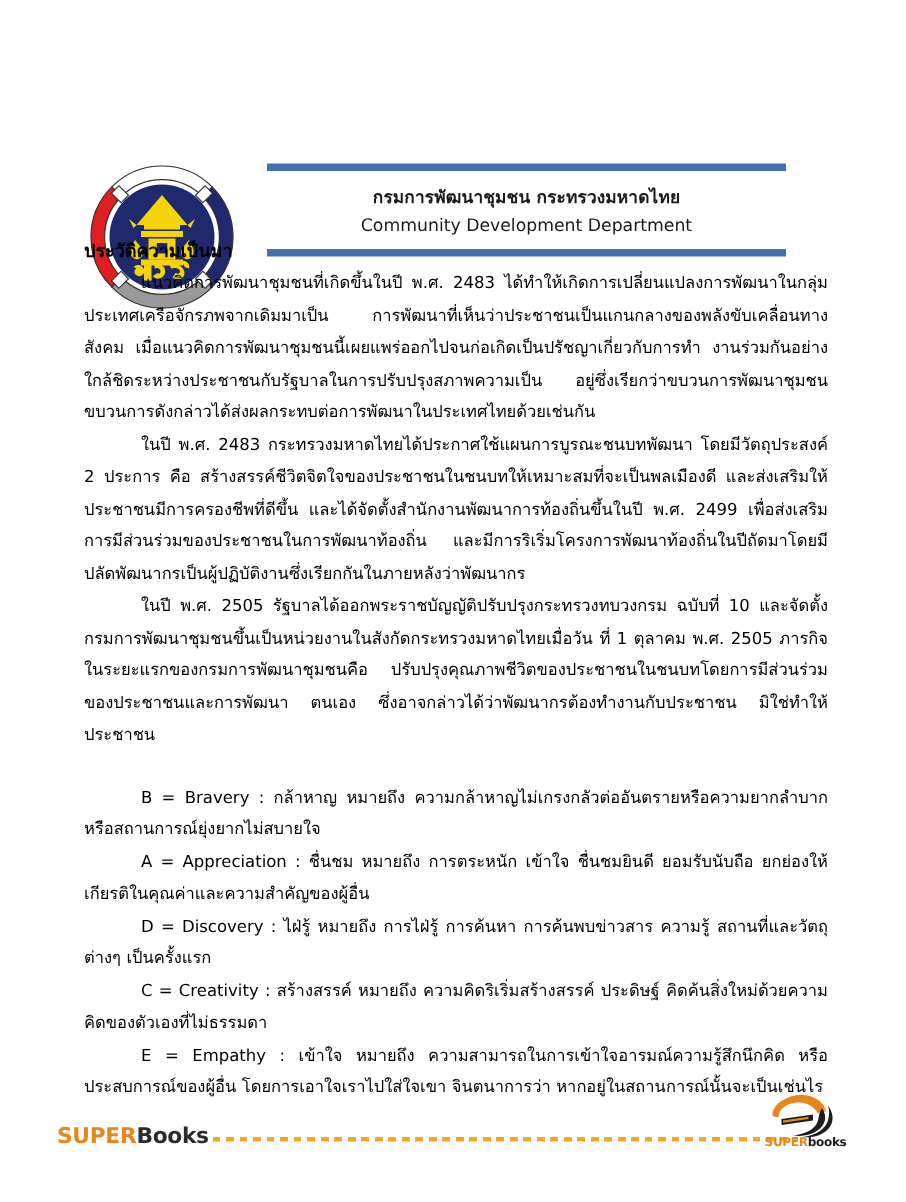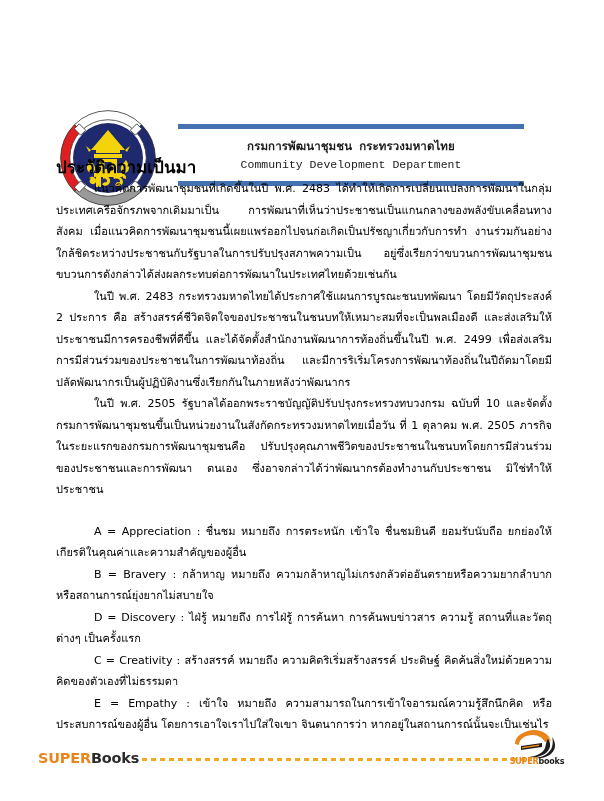--- a/index.html
+++ b/index.html
@@ -36,23 +36,22 @@
     position: absolute;
     left: 58px;
     top: 56px;
     width: 100px;
     height: 100px;
   }
 
   .header-text-block {
     position: absolute;
     left: 178px;
-    top: 72px;
+    top: 57px;
     width: 346px;
-    font-family: Liberation Mono, monospace;
   }
 
   .rule-bar {
     width: 346px;
     height: 5px;
     background: #4472B0;
   }
 
   .header-lines {
     text-align: center;
@@ -77,21 +76,21 @@
 
   
   .content {
     position: absolute;
     left: 56px;
     top: 158px;
     width: 496px;
   }
 
   .section-heading {
-    font-size: 17px;
+    font-size: 12px;
     font-weight: bold;
     line-height: 18px;
     margin: 0 0 2px 0;
     color: #000;
   }
 
   .para {
     font-size: 11px;
     line-height: 21.5px;
     margin: 0;
@@ -249,22 +248,22 @@
     <div>
       <div class="section-heading">ประวัติความเป็นมา</div>
       <p class="para">แนวคิดการพัฒนาชุมชนที่เกิดขึ้นในปี พ.ศ. 2483 ได้ทำให้เกิดการเปลี่ยนแปลงการพัฒนาในกลุ่มประเทศเครือจักรภพจากเดิมมาเป็น การพัฒนาที่เห็นว่าประชาชนเป็นแกนกลางของพลังขับเคลื่อนทางสังคม เมื่อแนวคิดการพัฒนาชุมชนนี้เผยแพร่ออกไปจนก่อเกิดเป็นปรัชญาเกี่ยวกับการทำ งานร่วมกันอย่างใกล้ชิดระหว่างประชาชนกับรัฐบาลในการปรับปรุงสภาพความเป็น อยู่ซึ่งเรียกว่าขบวนการพัฒนาชุมชน ขบวนการดังกล่าวได้ส่งผลกระทบต่อการพัฒนาในประเทศไทยด้วยเช่นกัน</p>
       <p class="para">ในปี พ.ศ. 2483 กระทรวงมหาดไทยได้ประกาศใช้แผนการบูรณะชนบทพัฒนา โดยมีวัตถุประสงค์ 2 ประการ คือ สร้างสรรค์ชีวิตจิตใจของประชาชนในชนบทให้เหมาะสมที่จะเป็นพลเมืองดี และส่งเสริมให้ประชาชนมีการครองชีพที่ดีขึ้น และได้จัดตั้งสำนักงานพัฒนาการท้องถิ่นขึ้นในปี พ.ศ. 2499 เพื่อส่งเสริมการมีส่วนร่วมของประชาชนในการพัฒนาท้องถิ่น และมีการริเริ่มโครงการพัฒนาท้องถิ่นในปีถัดมาโดยมีปลัดพัฒนากรเป็นผู้ปฏิบัติงานซึ่งเรียกกันในภายหลังว่าพัฒนากร</p>
       <p class="para">ในปี พ.ศ. 2505 รัฐบาลได้ออกพระราชบัญญัติปรับปรุงกระทรวงทบวงกรม ฉบับที่ 10 และจัดตั้งกรมการพัฒนาชุมชนขึ้นเป็นหน่วยงานในสังกัดกระทรวงมหาดไทยเมื่อวัน ที่ 1 ตุลาคม พ.ศ. 2505 ภารกิจในระยะแรกของกรมการพัฒนาชุมชนคือ ปรับปรุงคุณภาพชีวิตของประชาชนในชนบทโดยการมีส่วนร่วมของประชาชนและการพัฒนา ตนเอง ซึ่งอาจกล่าวได้ว่าพัฒนากรต้องทำงานกับประชาชน มิใช่ทำให้ประชาชน</p>
     </div>
 
     <div class="heading-gap"></div>
 
     <div class="defs">
+      <p class="para">B = Bravery : กล้าหาญ หมายถึง ความกล้าหาญไม่เกรงกลัวต่ออันตรายหรือความยากลำบาก หรือสถานการณ์ยุ่งยากไม่สบายใจ</p>
       <p class="para">A = Appreciation : ชื่นชม หมายถึง การตระหนัก เข้าใจ ชื่นชมยินดี ยอมรับนับถือ ยกย่องให้เกียรติในคุณค่าและความสำคัญของผู้อื่น</p>
-      <p class="para">B = Bravery : กล้าหาญ หมายถึง ความกล้าหาญไม่เกรงกลัวต่ออันตรายหรือความยากลำบาก หรือสถานการณ์ยุ่งยากไม่สบายใจ</p>
       <p class="para">D = Discovery : ไฝ่รู้ หมายถึง การไฝ่รู้ การค้นหา การค้นพบข่าวสาร ความรู้ สถานที่และวัตถุต่างๆ เป็นครั้งแรก</p>
       <p class="para">C = Creativity : สร้างสรรค์ หมายถึง ความคิดริเริ่มสร้างสรรค์ ประดิษฐ์ คิดค้นสิ่งใหม่ด้วยความคิดของตัวเองที่ไม่ธรรมดา</p>
       <p class="para">E = Empathy : เข้าใจ หมายถึง ความสามารถในการเข้าใจอารมณ์ความรู้สึกนึกคิด หรือประสบการณ์ของผู้อื่น โดยการเอาใจเราไปใส่ใจเขา จินตนาการว่า หากอยู่ในสถานการณ์นั้นจะเป็นเช่นไร</p>
     </div>
 
   </div>
 
   <div class="footer">
     <div class="footer-inner">
 

